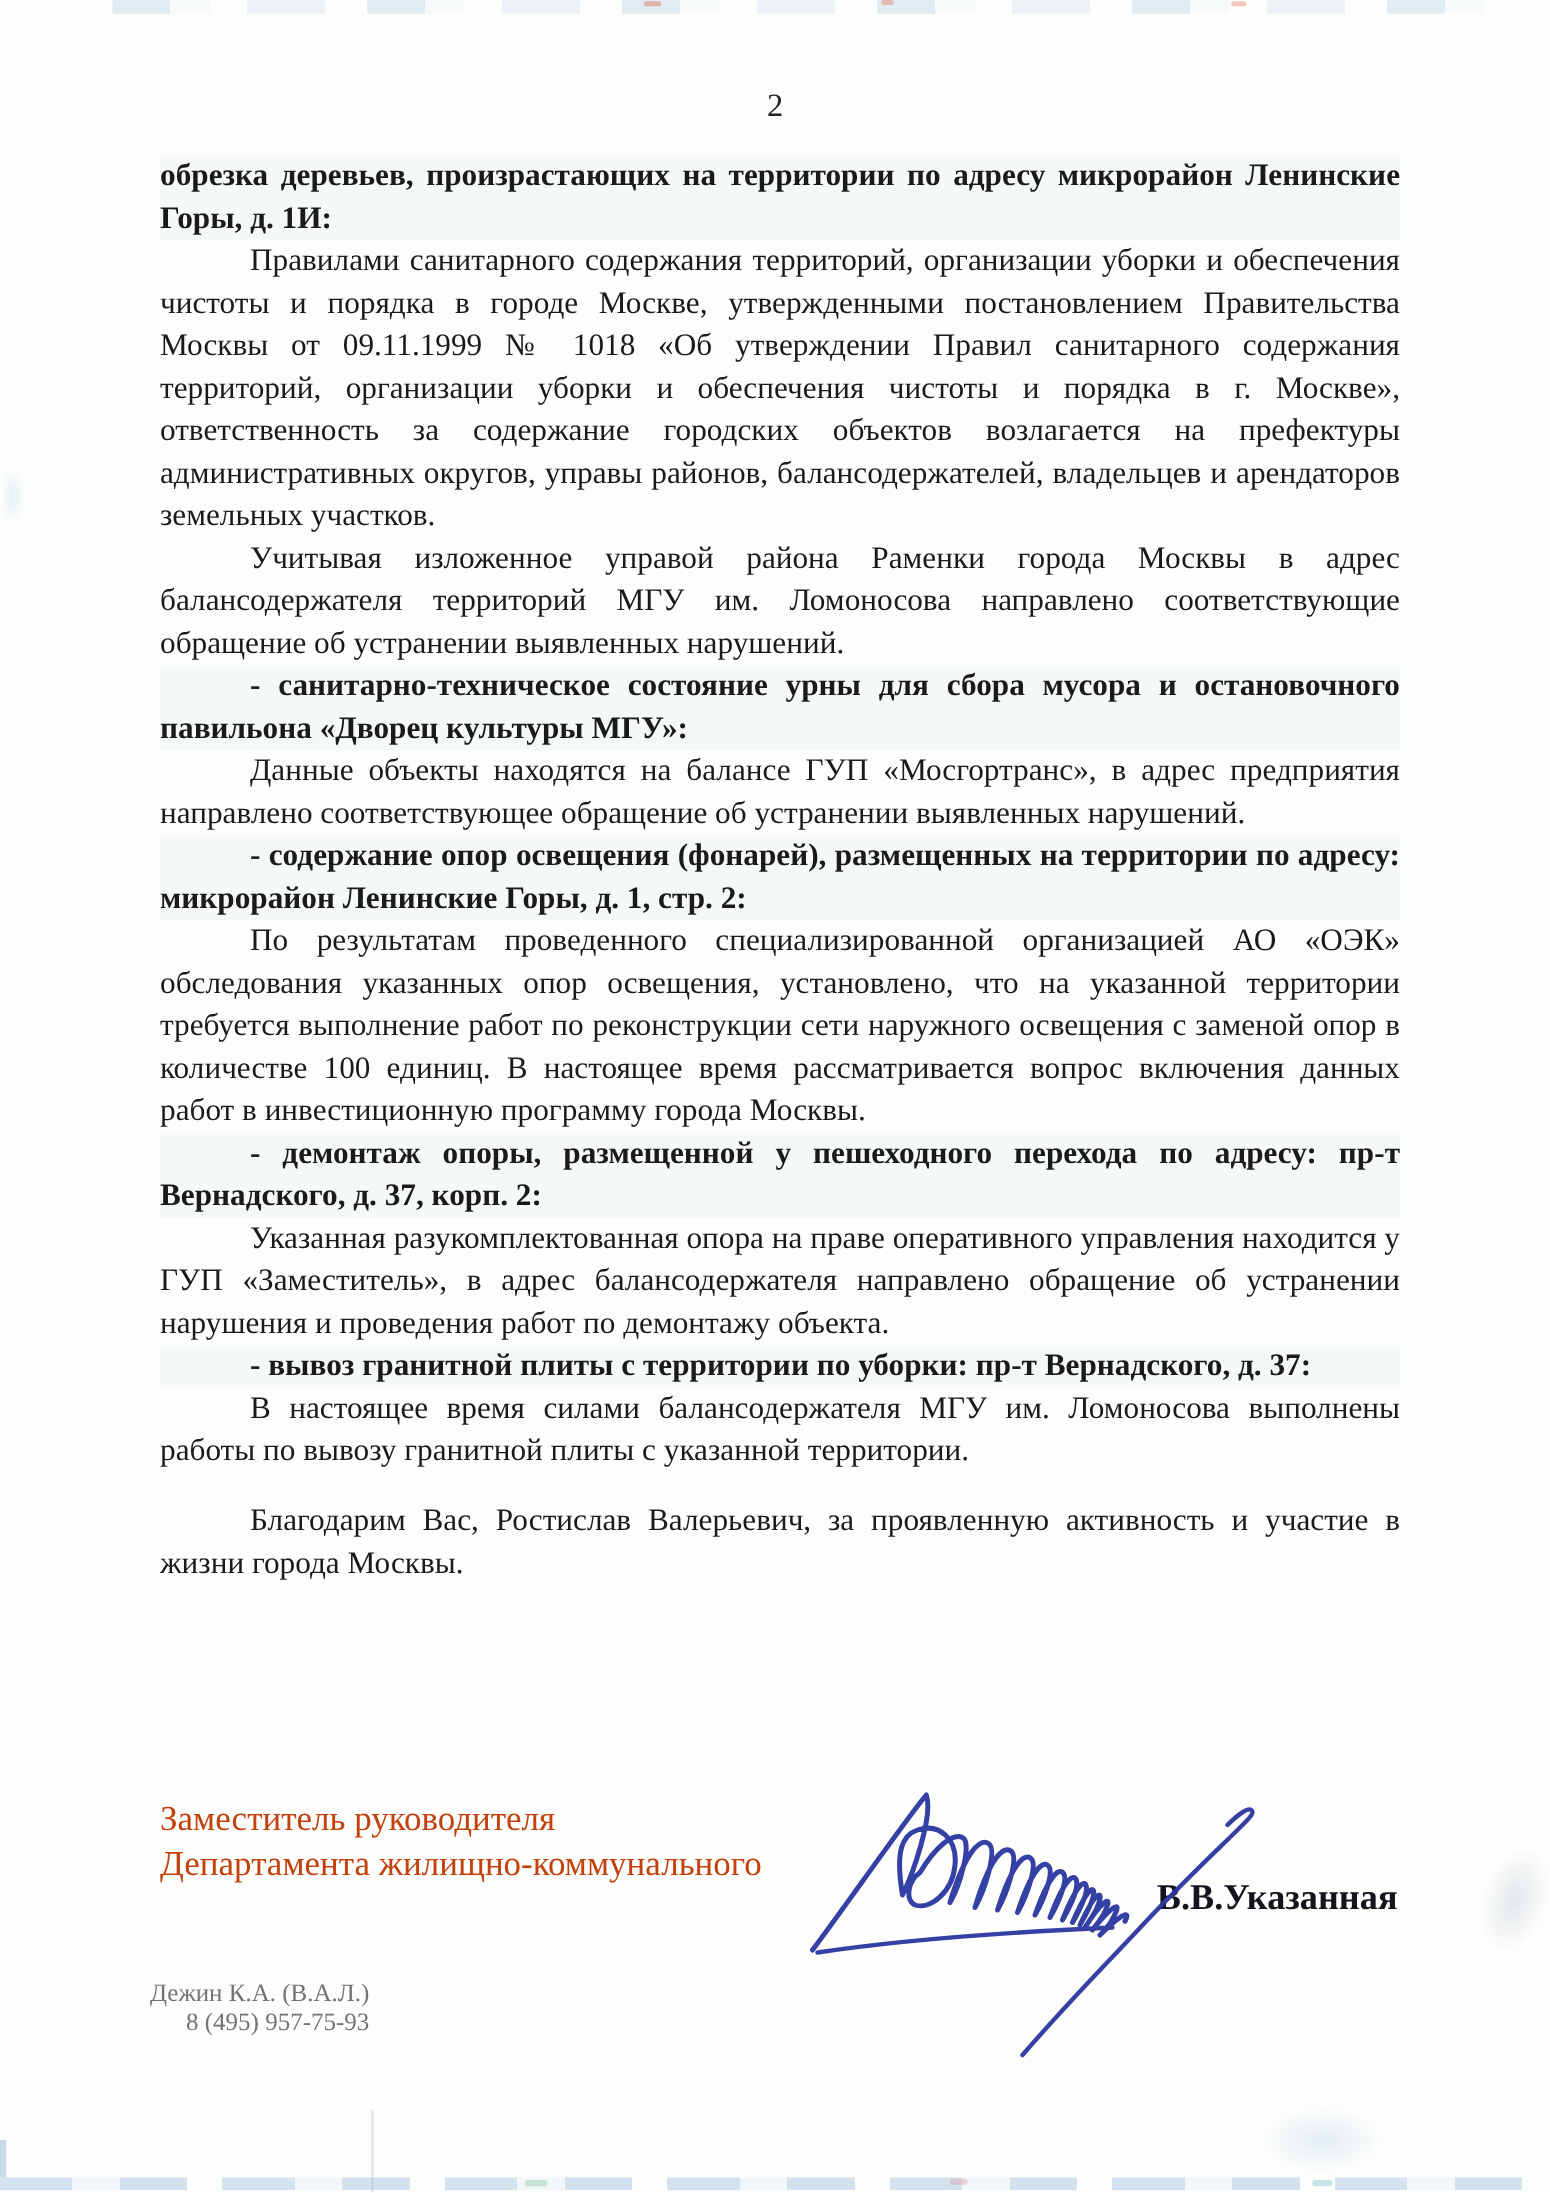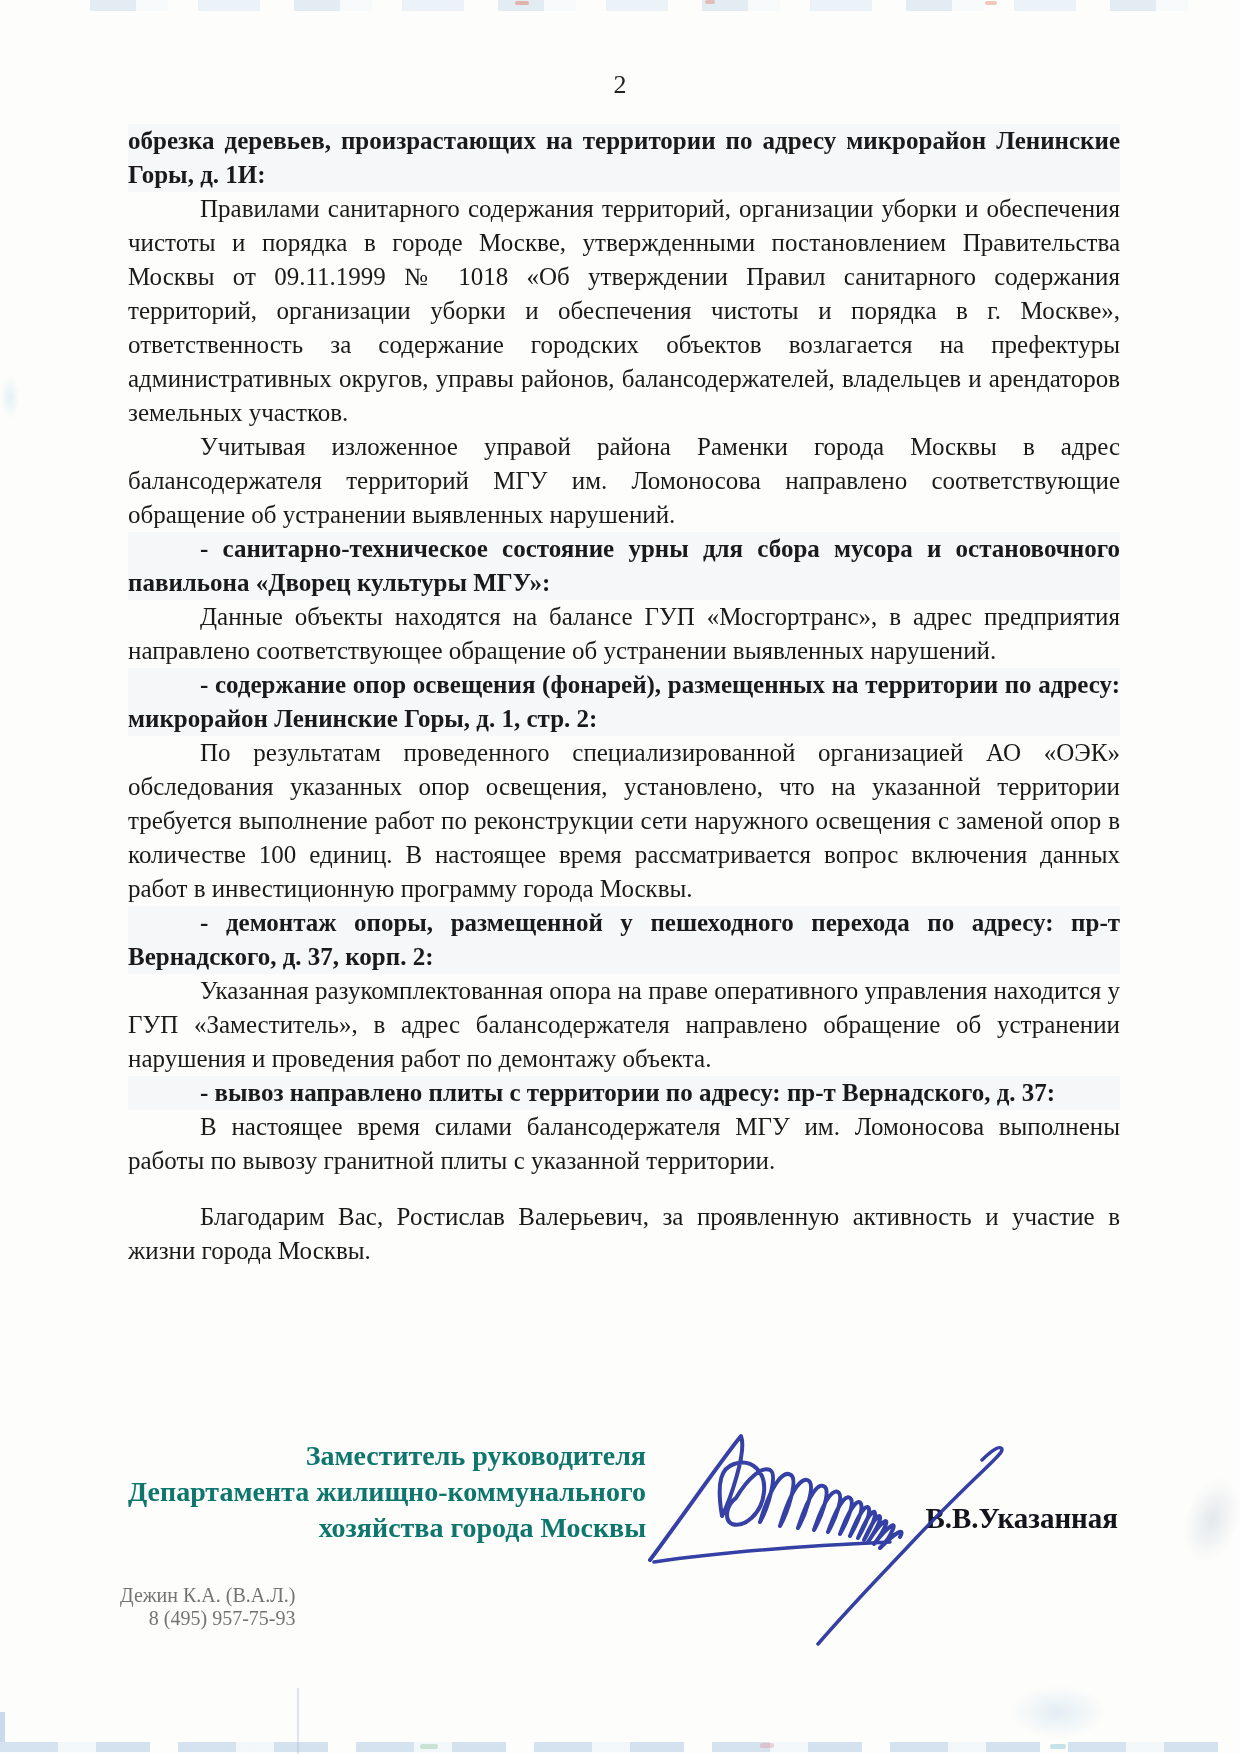--- a/index.html
+++ b/index.html
@@ -21,21 +21,21 @@
   }
   .para{margin:0;text-indent:72px;}
   .para.no-indent{text-indent:0;}
   .para.bold{
     font-weight:bold;
     background-image:linear-gradient(rgba(206,223,240,0.16),rgba(206,223,240,0.16));
   }
   .para.gap-top{margin-top:22px;}
   .sig-block{
     position:absolute;top:1438px;left:128px;
-    font-size:28px;font-weight:bold;line-height:36px;color:#0f766e;text-align:right;
+    font-size:28px;font-weight:normal;line-height:36px;color:#c2410c;
   }
   .sig-name{
     position:absolute;top:1502px;right:122px;
     font-size:29px;font-weight:bold;color:#14141c;
   }
   .footer{
     position:absolute;top:1584px;left:120px;
     font-size:20px;line-height:23px;color:#737373;text-align:right;
   }
   .sig-svg{position:absolute;left:0;top:0;pointer-events:none;}
@@ -92,29 +92,28 @@
   <div class="body-text">
     <p class="para bold no-indent">обрезка деревьев, произрастающих на территории по адресу микрорайон Ленинские Горы, д. 1И:</p>
     <p class="para">Правилами санитарного содержания территорий, организации уборки и обеспечения чистоты и порядка в городе Москве, утвержденными постановлением Правительства Москвы от 09.11.1999 № 1018 «Об утверждении Правил санитарного содержания территорий, организации уборки и обеспечения чистоты и порядка в г. Москве», ответственность за содержание городских объектов возлагается на префектуры административных округов, управы районов, балансодержателей, владельцев и арендаторов земельных участков.</p>
     <p class="para">Учитывая изложенное управой района Раменки города Москвы в адрес балансодержателя территорий МГУ им. Ломоносова направлено соответствующие обращение об устранении выявленных нарушений.</p>
     <p class="para bold">- санитарно-техническое состояние урны для сбора мусора и остановочного павильона «Дворец культуры МГУ»:</p>
     <p class="para">Данные объекты находятся на балансе ГУП «Мосгортранс», в адрес предприятия направлено соответствующее обращение об устранении выявленных нарушений.</p>
     <p class="para bold">- содержание опор освещения (фонарей), размещенных на территории по адресу: микрорайон Ленинские Горы, д. 1, стр. 2:</p>
     <p class="para">По результатам проведенного специализированной организацией АО «ОЭК» обследования указанных опор освещения, установлено, что на указанной территории требуется выполнение работ по реконструкции сети наружного освещения с заменой опор в количестве 100 единиц. В настоящее время рассматривается вопрос включения данных работ в инвестиционную программу города Москвы.</p>
     <p class="para bold">- демонтаж опоры, размещенной у пешеходного перехода по адресу: пр-т Вернадского, д. 37, корп. 2:</p>
     <p class="para">Указанная разукомплектованная опора на праве оперативного управления находится у ГУП «Заместитель», в адрес балансодержателя направлено обращение об устранении нарушения и проведения работ по демонтажу объекта.</p>
-    <p class="para bold">- вывоз направлено плиты с территории по адресу: пр-т Вернадского, д. 37:</p>
+    <p class="para bold">- вывоз гранитной плиты с территории по уборки: пр-т Вернадского, д. 37:</p>
     <p class="para">В настоящее время силами балансодержателя МГУ им. Ломоносова выполнены работы по вывозу гранитной плиты с указанной территории.</p>
     <p class="para gap-top">Благодарим Вас, Ростислав Валерьевич, за проявленную активность и участие в жизни города Москвы.</p>
   </div>
 
   <div class="sig-block">
     <div>Заместитель руководителя</div>
     <div>Департамента жилищно-коммунального</div>
-    <div>хозяйства города Москвы</div>
   </div>
 
   <div class="sig-name">В.В.Указанная</div>
 
   <svg class="sig-svg" width="1240" height="1754" viewBox="0 0 1240 1754">
     <g fill="none" stroke="#2b36a0" stroke-width="4" stroke-linecap="round" stroke-linejoin="round" opacity="0.95">
       <path d="
         M 650 1560
         C 680 1520 725 1455 741 1436
         C 747 1452 730 1500 722 1516

